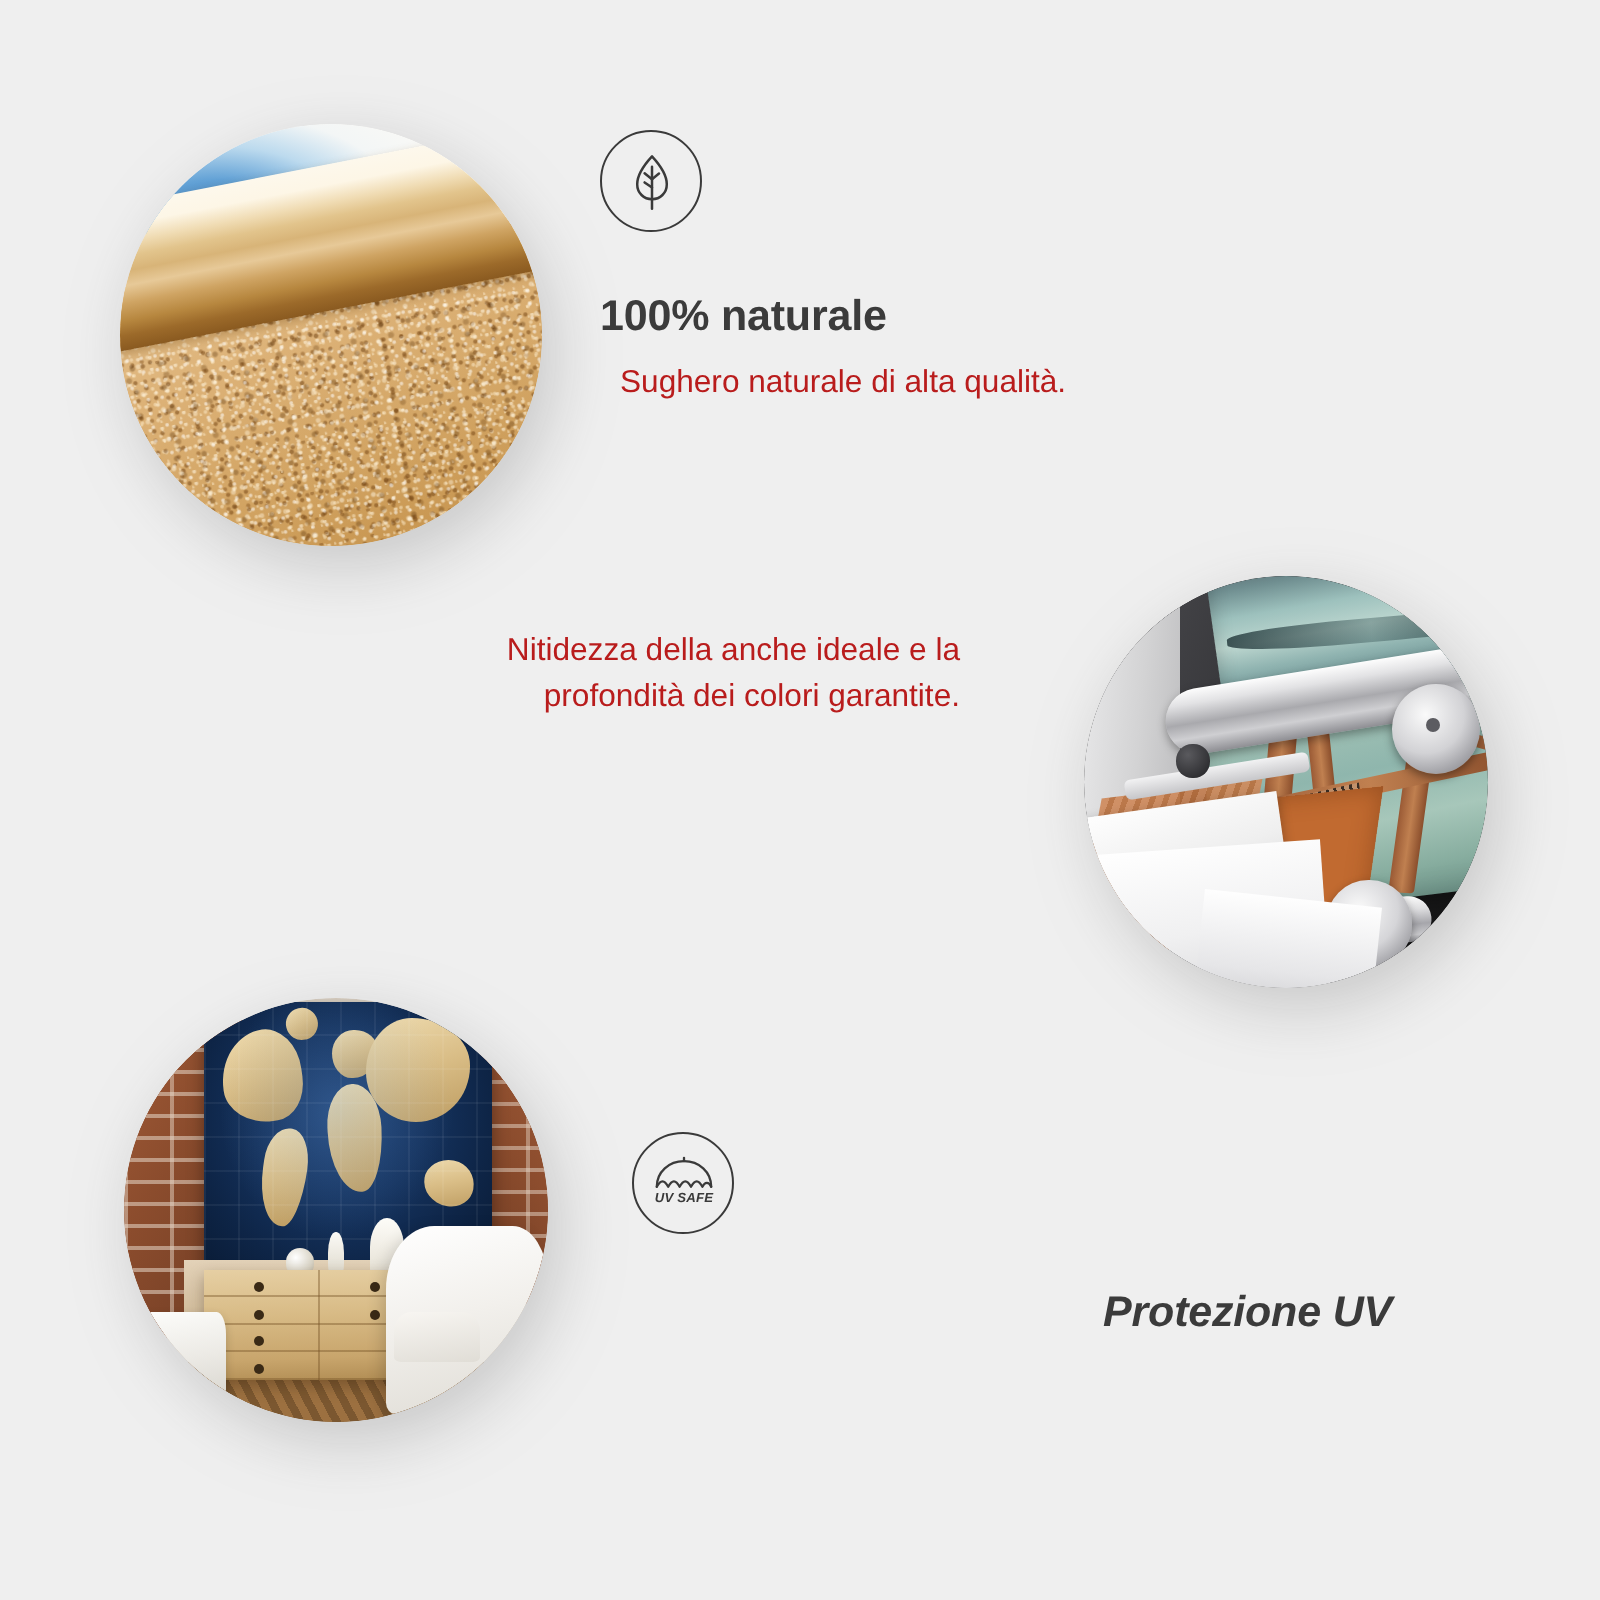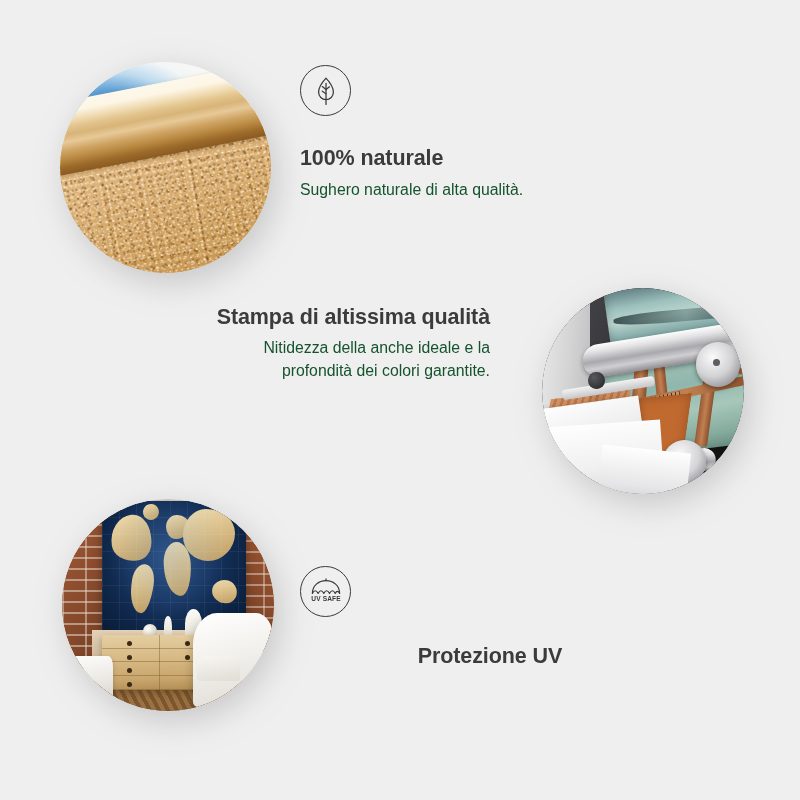--- a/index.html
+++ b/index.html
@@ -326,38 +326,38 @@
     font-size: 21.5px;
     font-weight: bold;
     color: #3b3b3b;
     letter-spacing: -0.1px;
     margin: 0;
     white-space: nowrap;
     line-height: 1.18;
   }
   .feat-desc {
     font-size: 15.8px;
-    color: #14532d;
-    margin: 0;
+    color: #b91c1c;
+    margin: 10px;
     line-height: 1.42;
   }
 
   
   #feature-natural { left: 300px; top: 65px; text-align: left; }
   #feature-natural .feat-icon { margin-bottom: 30px; }
   #feature-natural .feat-title { margin-bottom: 8px; }
 
   
   #feature-print { left: 190px; top: 305px; width: 300px; text-align: right; }
   #feature-print .icon-wrap { display: flex; justify-content: flex-end; margin-bottom: 24px; }
   #feature-print .feat-title { margin-bottom: 7px; white-space: nowrap; }
   #feature-print .feat-desc { line-height: 1.45; }
 
   
-  #feature-uv { left: 300px; top: 566px; width: 380px; text-align: center; }
+  #feature-uv { left: 316px; top: 566px; width: 380px; text-align: right; font-style: italic; }
   #feature-uv .feat-icon { margin-bottom: 27px; }
   #feature-uv .feat-title { margin-bottom: 8px; }
   #feature-uv .feat-desc { line-height: 1.45; }
 
   .ico-svg { display: block; }
 </style>
 </head>
 <body>
 
 <div class="stage">
@@ -407,21 +407,20 @@
       <div class="pr-knob pr-k1"></div>
       <div class="pr-roller-bot"></div>
       <div class="pr-knob pr-k2"></div>
       <div class="pr-hub-b"></div>
       <div class="pr-tray-white"></div>
       <div class="pr-tray-white2"></div>
     </div>
   </div>
 
   <div class="feature" id="feature-print">
-    <p class="feat-title">Stampa di altissima qualità</p>
     <p class="feat-desc">Nitidezza della anche ideale e la profondità dei colori garantite.</p>
   </div>
 
   <div class="photo" id="photo-room">
     <div class="photo-inner">
       <div class="rm-bg"></div>
       <div class="rm-brick"></div>
       <div class="rm-brick-r"></div>
       <div class="rm-map">
         <div class="cont c-grn"></div>

